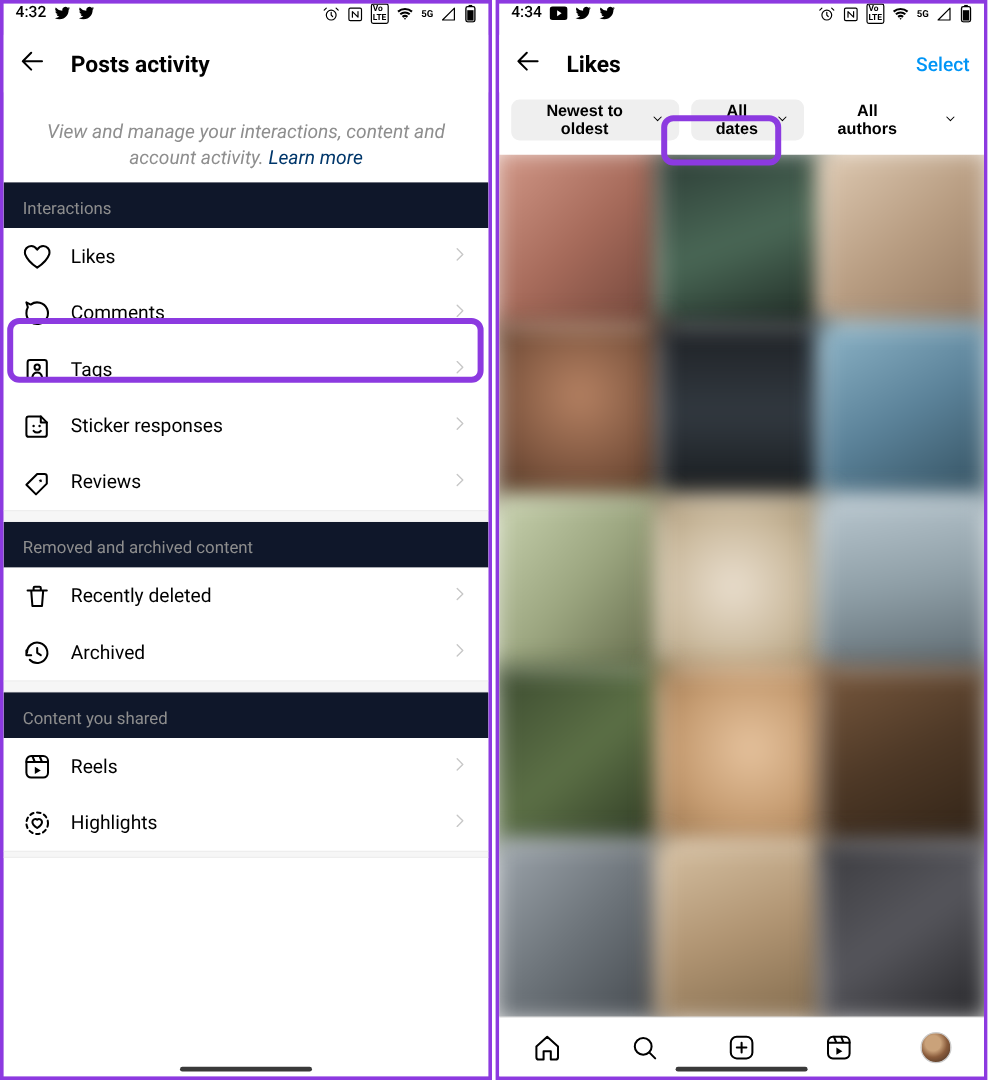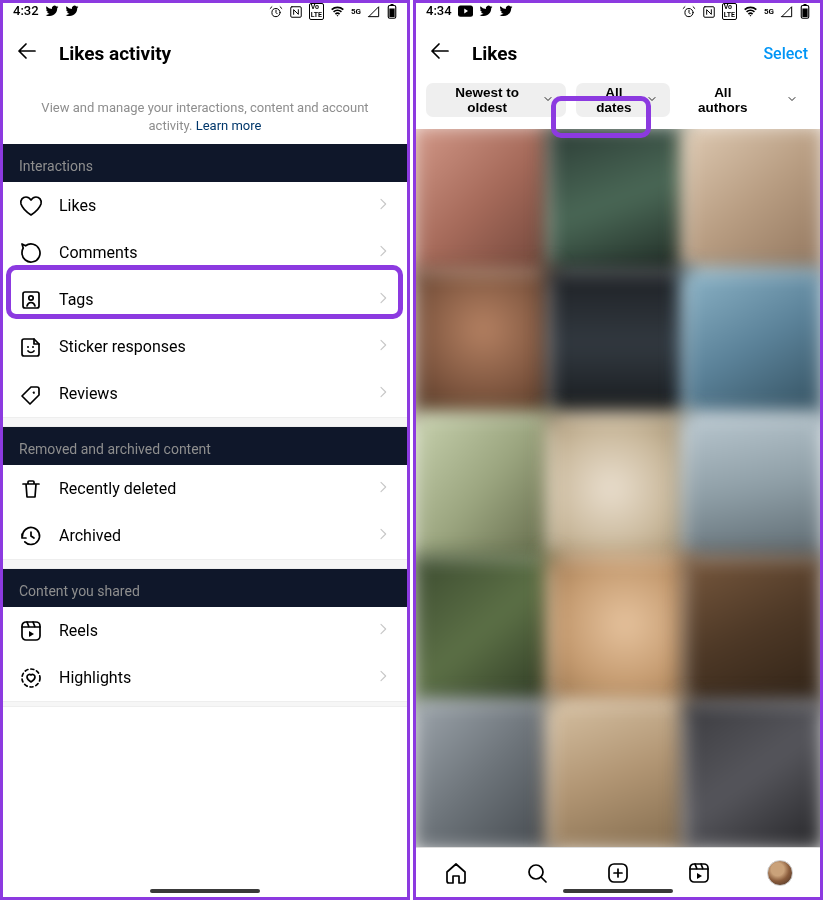--- a/index.html
+++ b/index.html
@@ -62,23 +62,24 @@
     text-align: center;
     padding: 12px 26px 10px;
   }
   .intro h2 {
     font-size: 21px;
     font-weight: 700;
     line-height: 1.25;
   }
   .intro p {
     margin-top: 10px;
-    font-size: 13px;
+    font-size: 16px;
     color: #8e8e8e;
     line-height: 1.35;
+    font-style: italic;
   }
   .intro a {
     color: #00376b;
     text-decoration: none;
   }
   .section-label {
     padding: 14px 16px 8px;
     font-size: 14px;
     color: #8e8e8e;
     background: #0f172a;
@@ -229,21 +230,21 @@
             <rect x="2.5" y="6" width="7" height="11.5"></rect>
           </svg>
         </span>
     </div>
   </div>
 
   <div class="app-header">
     <span><svg width="24" height="24" viewBox="0 0 24 24" stroke-width="2.2">
           <path d="M20 12H4M11 5l-7 7 7 7"></path>
         </svg></span>
-    <span class="title">Likes activity</span>
+    <span class="title">Posts activity</span>
   </div>
 
   <div class="intro">
     <p>
       <span>View and manage your interactions, content and account activity.</span>
       <a href="#">Learn more</a>
     </p>
   </div>
 
   <div class="section-label">Interactions</div>

